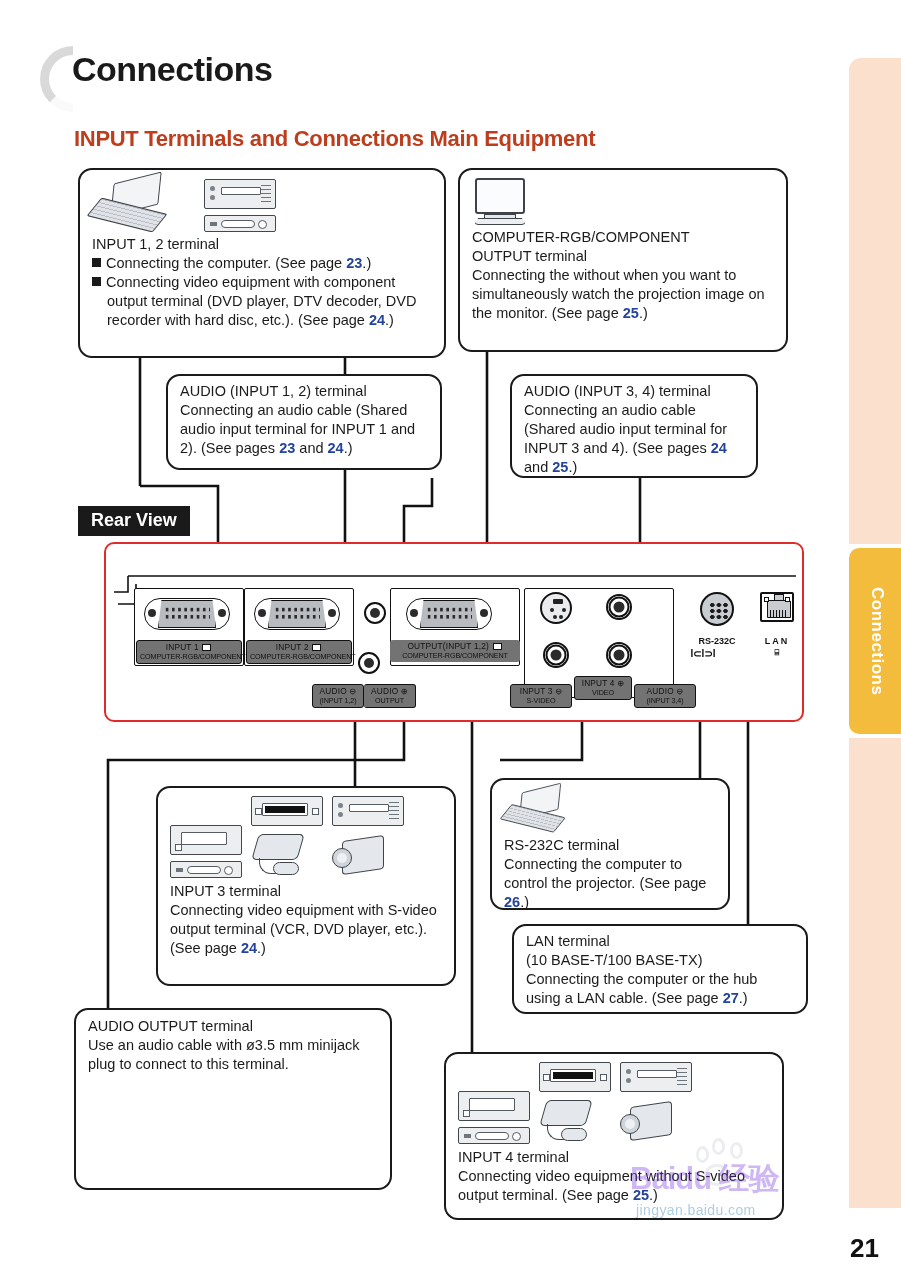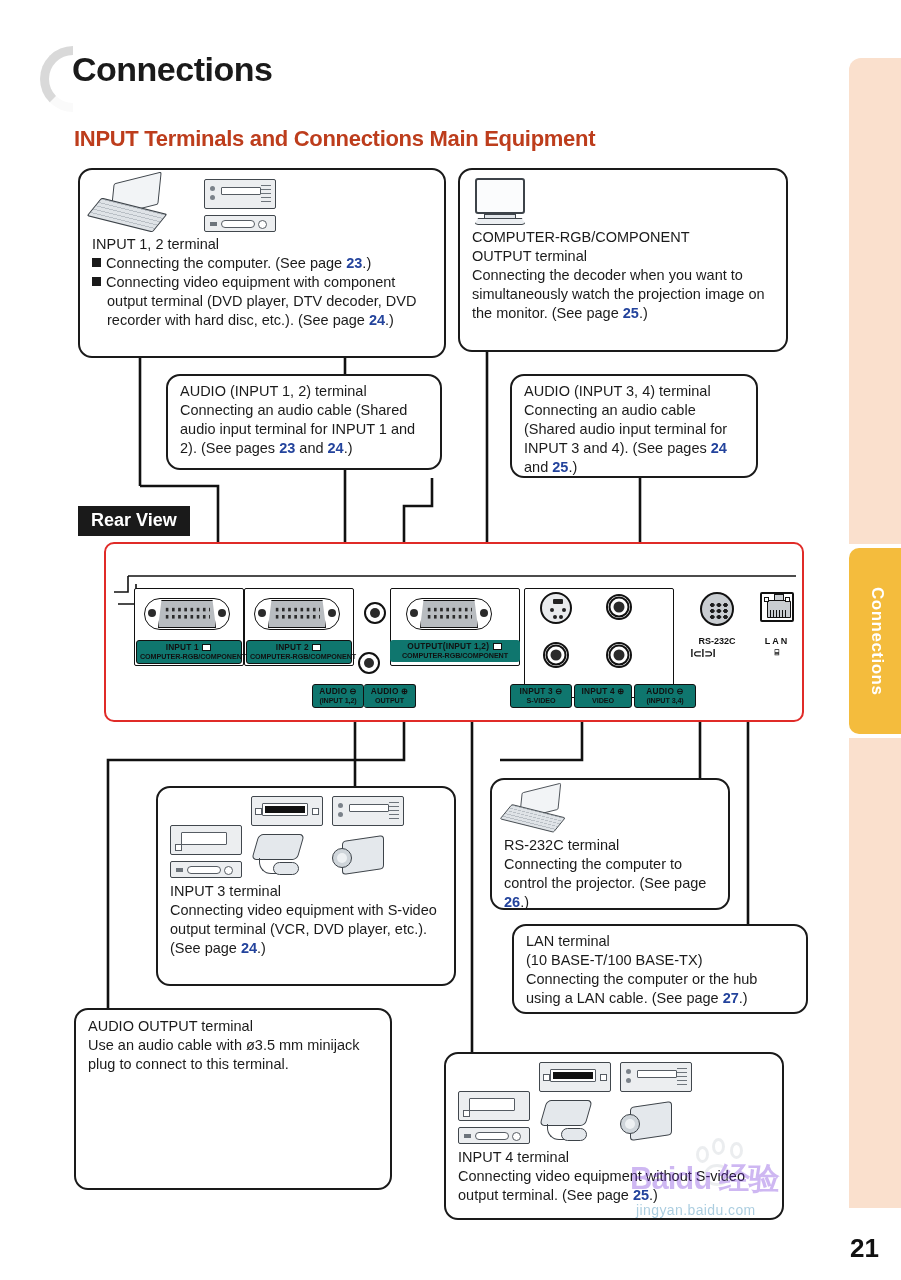--- a/index.html
+++ b/index.html
@@ -209,28 +209,28 @@
   .grp {
     position: absolute;
     border: 1.6px solid #111;
     border-radius: 2px;
     background: #fff;
   }
   .lbl {
     position: absolute;
     border: 1.4px solid #111;
     border-radius: 3px;
-    background: #0f766e;
+    background: #737373;
     text-align: center;
     font-size: 7.4px;
     line-height: 1.18;
     padding: 2px 3px;
     color: #111;
     white-space: nowrap;
-    font-weight: bold;
+    font-weight: normal;
   }
   .lbl .l1 { font-size: 8.3px; letter-spacing: 0.2px; }
   .lbl .l2 { font-size: 7.2px; letter-spacing: -0.1px; }
   .plain-lbl {
     position: absolute; text-align: center; font-size: 8px; color: #111;
     font-weight: bold; white-space: nowrap;
   }
 
   
   .dsub { position: absolute; width: 86px; height: 44px; }
@@ -401,21 +401,21 @@
 
   <div class="callout" style="left:458px; top:168px; width:330px; height:184px;">
     <div class="monitor" style="margin-bottom:2px;">
       <div class="m-screen"></div>
         <div class="m-stand"></div>
         <div class="m-foot"></div>
     </div>
     <div class="ttl">COMPUTER-RGB/COMPONENT</div>
     <div class="ttl">OUTPUT terminal</div>
     <div class="body">
-      <span>Connecting the decoder when you want to simultaneously watch the projection image on the monitor. (See page </span><span class="pg">25</span><span>.)</span>
+      <span>Connecting the without when you want to simultaneously watch the projection image on the monitor. (See page </span><span class="pg">25</span><span>.)</span>
     </div>
   </div>
 
   <div class="callout" style="left:166px; top:374px; width:276px; height:96px; padding-top:6px;">
     <div class="ttl">AUDIO (INPUT 1, 2) terminal</div>
     <div class="body">
       <span>Connecting an audio cable (Shared audio input terminal for INPUT 1 and 2). (See pages </span><span class="pg">23</span><span> and </span><span class="pg">24</span><span>.)</span>
     </div>
   </div>
 
@@ -499,21 +499,21 @@
         <div class="sp" style="left:20px;top:14px;"></div>
         <div class="sp" style="left:11px;top:21px;"></div>
         <div class="sp" style="left:17px;top:21px;"></div>
       </div>
       <div class="lbl" style="left:404px; top:140px; width:62px;">
         <div class="l1"><span>INPUT 3</span> ⊖</div>
         <div class="l2">S-VIDEO</div>
       </div>
 
       <div class="jack rca" style="left:437px; top:98px;"></div>
-      <div class="lbl" style="left:468px; top:140px; width:58px;">
+      <div class="lbl" style="left:468px; top:132px; width:58px;">
         <div class="l1"><span>INPUT 4</span> ⊕</div>
         <div class="l2">VIDEO</div>
       </div>
 
       <div class="jack rca" style="left:500px; top:50px;"></div>
       <div class="jack rca" style="left:500px; top:98px;"></div>
       <div class="lbl" style="left:528px; top:140px; width:62px;">
         <div class="l1"><span>AUDIO</span> ⊖</div>
         <div class="l2">(INPUT 3,4)</div>
       </div>

